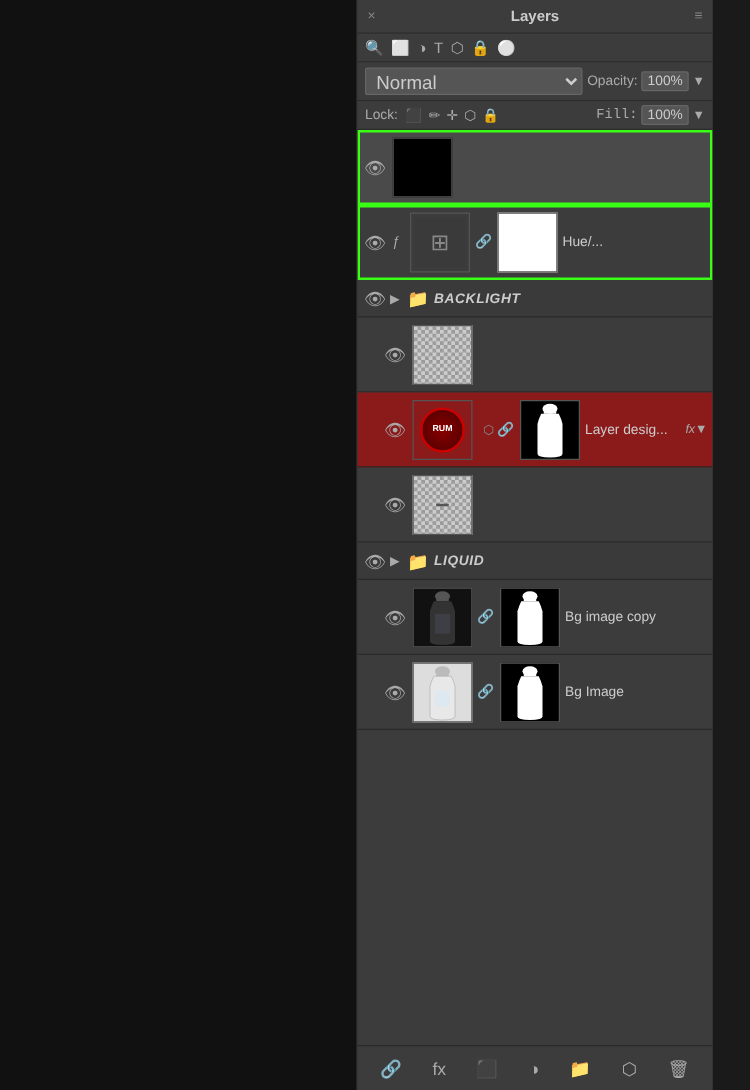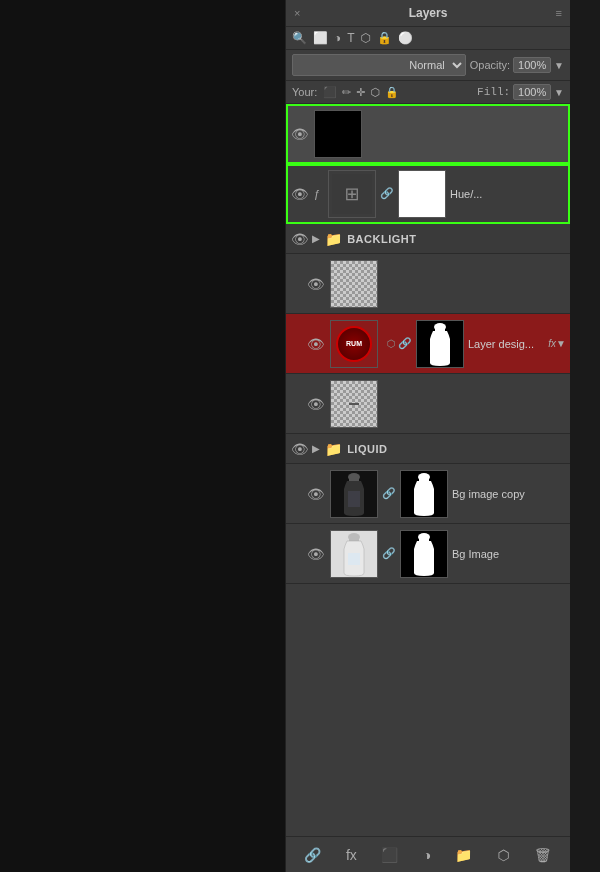--- a/index.html
+++ b/index.html
@@ -105,23 +105,22 @@
       border-bottom: 1px solid #2a2a2a;
     }
 
     .blend-select {
       flex: 1;
       background: #555;
       color: #ccc;
       border: 1px solid #666;
       border-radius: 2px;
       padding: 2px 4px;
-      font-size: 11px;
+      font-size: 15px;
       height: 22px;
-      text-align: right;
     }
 
     .opacity-group {
       display: flex;
       align-items: center;
       gap: 3px;
     }
 
     .opacity-label {
       color: #aaa;
@@ -288,20 +287,21 @@
       font-size: 14px;
       margin: 0 4px;
     }
 
     .folder-name {
       color: #ccc;
       font-size: 11px;
       font-weight: bold;
       text-transform: uppercase;
       letter-spacing: 0.5px;
+      font-style: italic;
     }
 
     .panel-footer {
       display: flex;
       align-items: center;
       justify-content: space-around;
       padding: 5px 6px;
       background: #3c3c3c;
       border-top: 1px solid #2a2a2a;
       height: 36px;
@@ -408,21 +408,21 @@
       <option>Normal</option>
     </select>
     <div class="opacity-group">
       <span class="opacity-label">Opacity:</span>
       <span class="opacity-value">100%</span>
       <span class="opacity-arrow">▼</span>
     </div>
   </div>
 
   <div class="lock-row">
-    <span class="lock-label">Your:</span>
+    <span class="lock-label">Lock:</span>
     <div class="lock-icons">
       <span class="lock-icon-btn">⬛</span>
       <span class="lock-icon-btn">✏</span>
       <span class="lock-icon-btn">✛</span>
       <span class="lock-icon-btn">⬡</span>
       <span class="lock-icon-btn">🔒</span>
     </div>
     <div class="fill-group">
       <span class="fill-label">Fill:</span>
       <span class="fill-value">100%</span>

